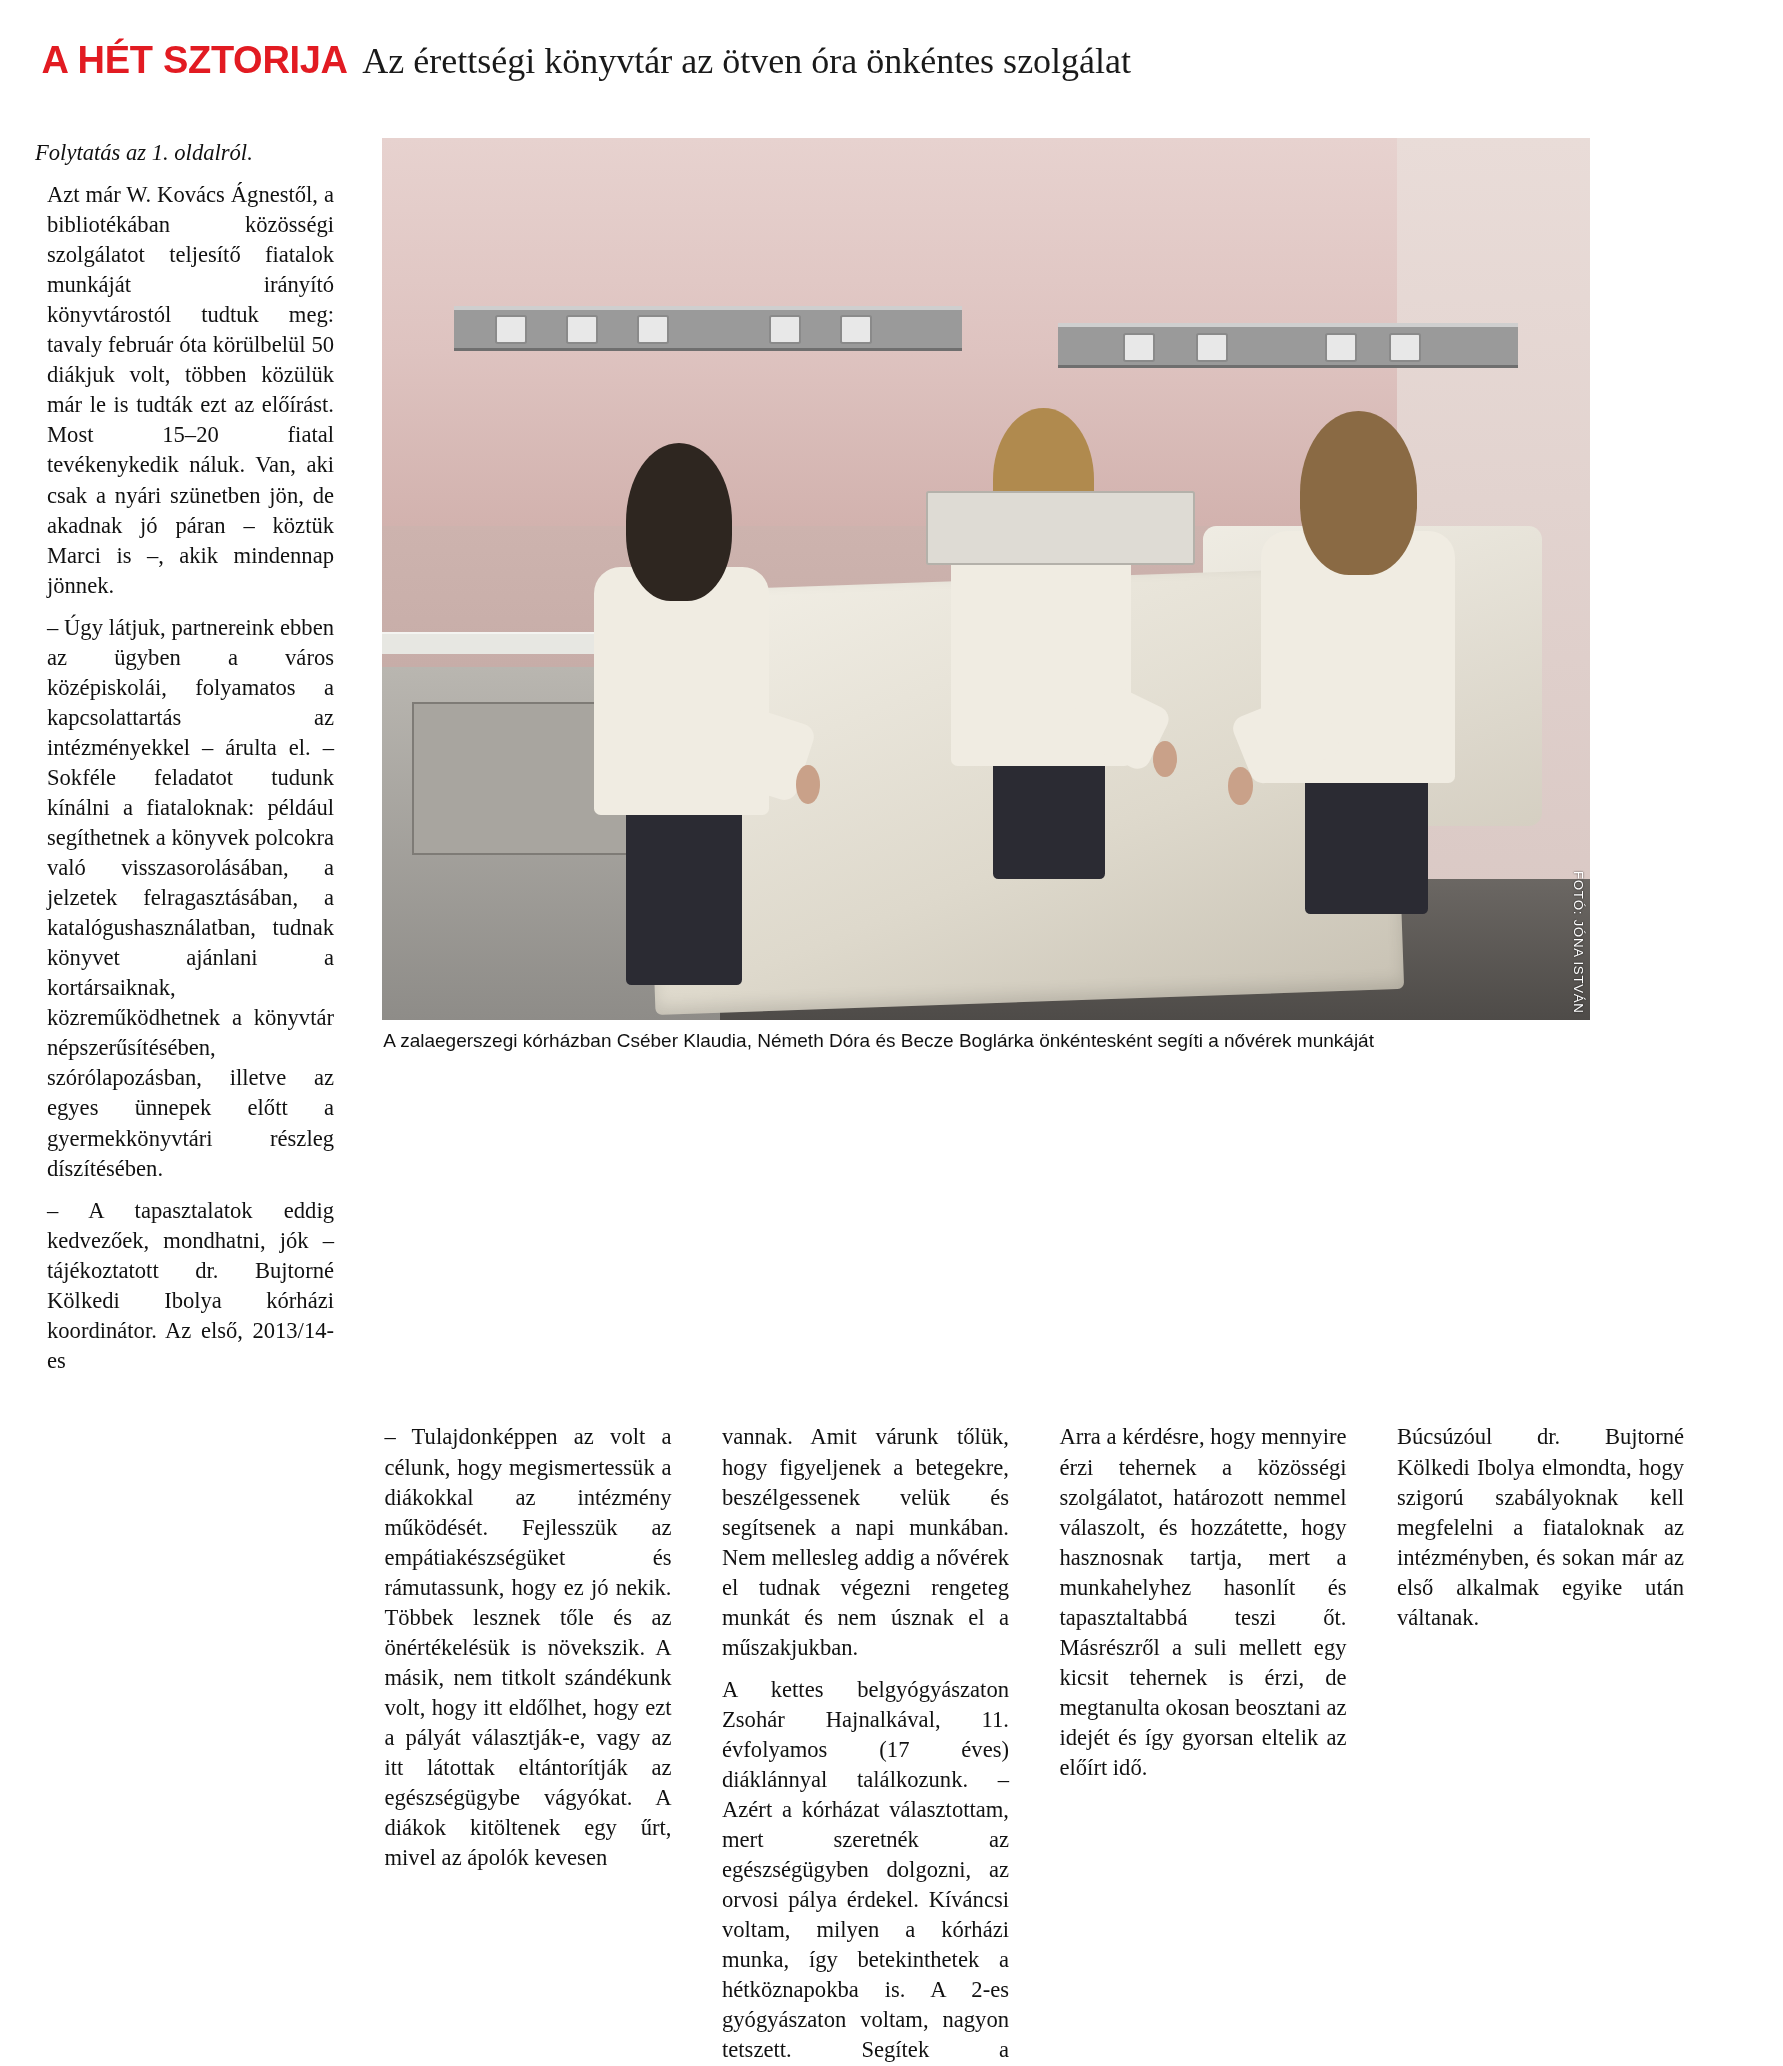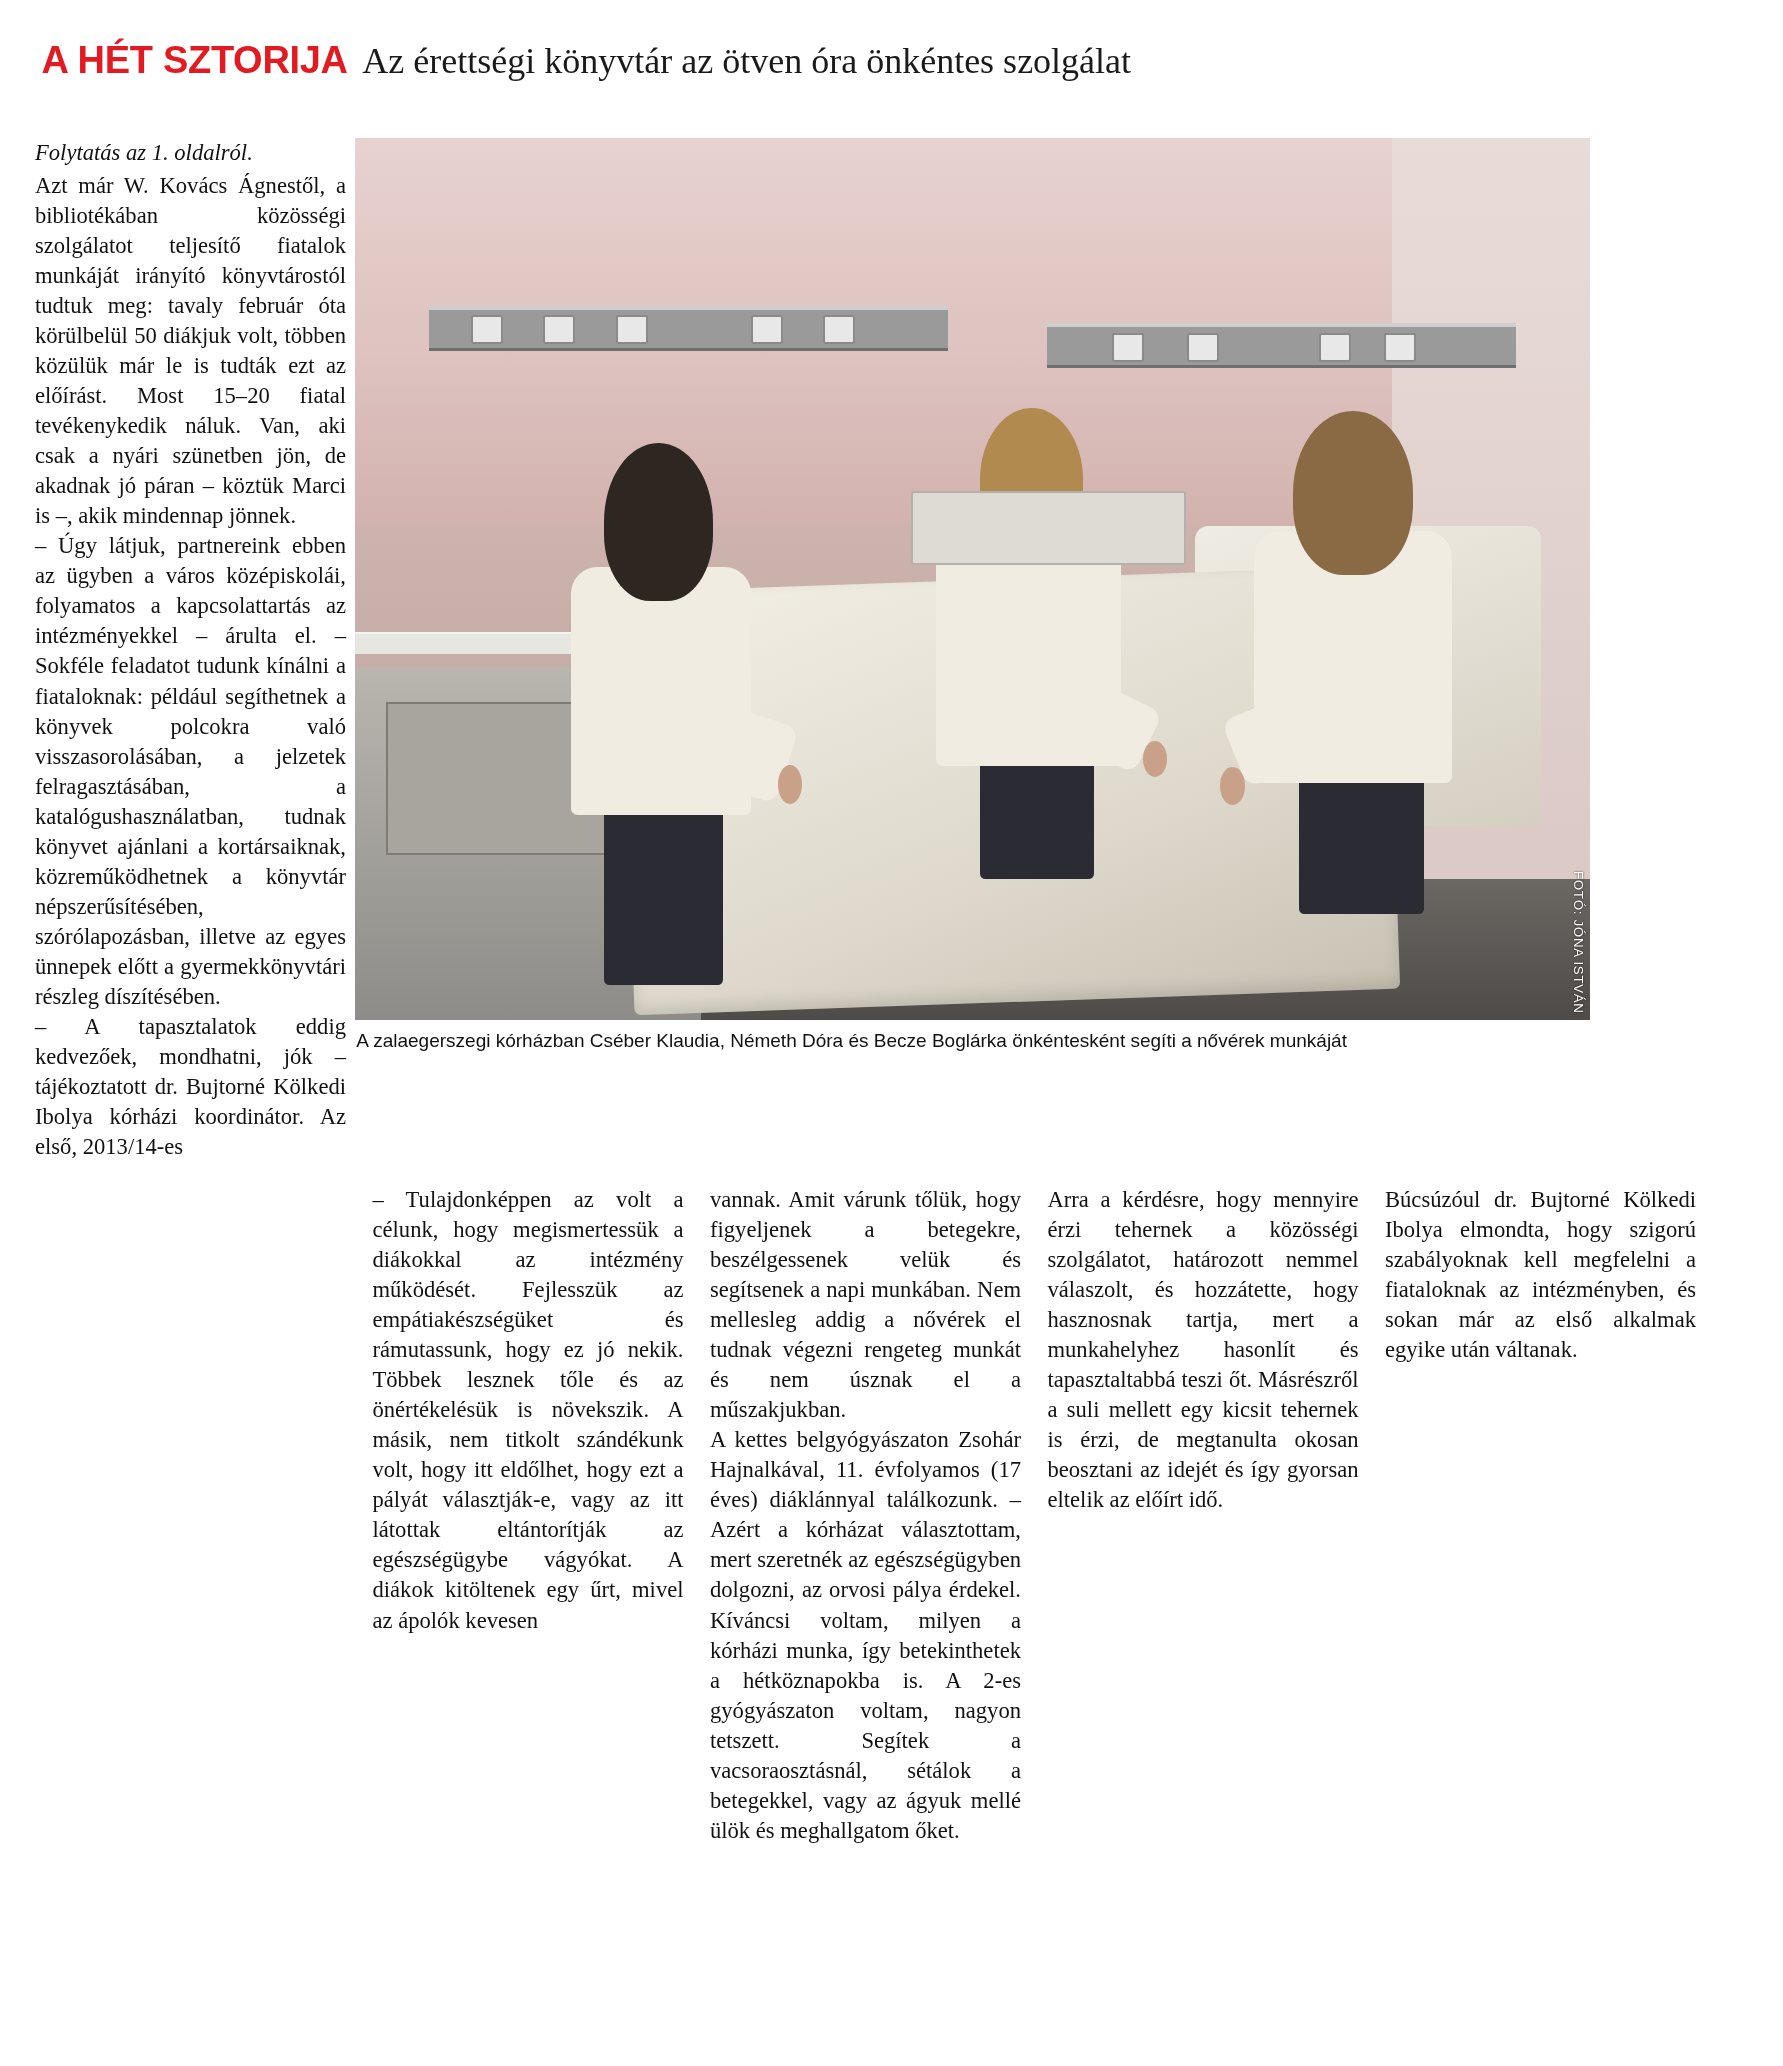--- a/index.html
+++ b/index.html
@@ -62,29 +62,29 @@
   .top-rule {
     margin-top: 26.5px;
     border-top: 2px solid #111;
     width: 100%;
     opacity: 0;
   }
 
   
   .content {
     display: flex;
-    gap: 9px;
+    gap: 36px;
     margin-top: 28px;
   }
   .col {
     width: 311px;
     flex: 0 0 311px;
   }
   .col p, .lead-col p {
-    margin: 0;
+    margin: 12px;
     font-size: 22.6px;
     line-height: 1.33;
     text-align: justify;
     text-justify: inter-word;
     hyphens: auto;
   }
   .lead-col {
     width: 311px;
     flex: 0 0 311px;
   }

